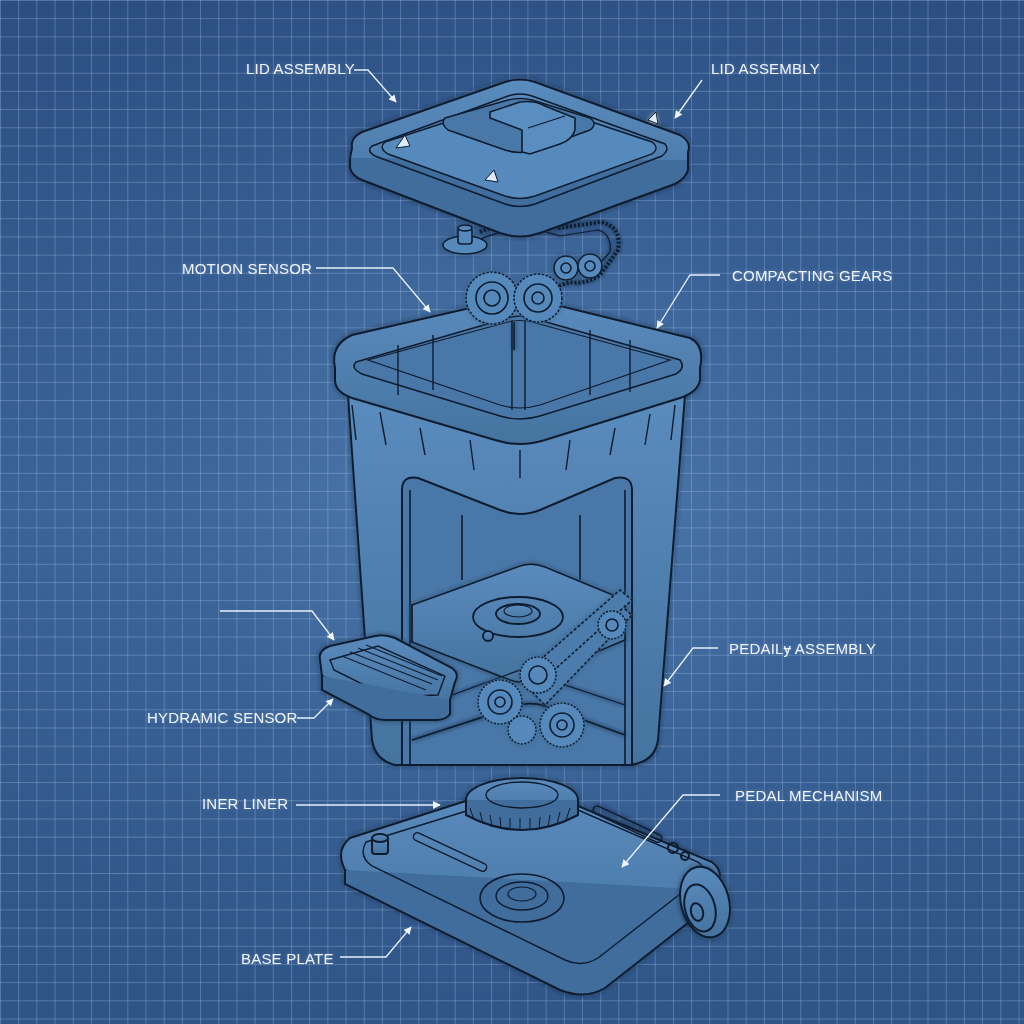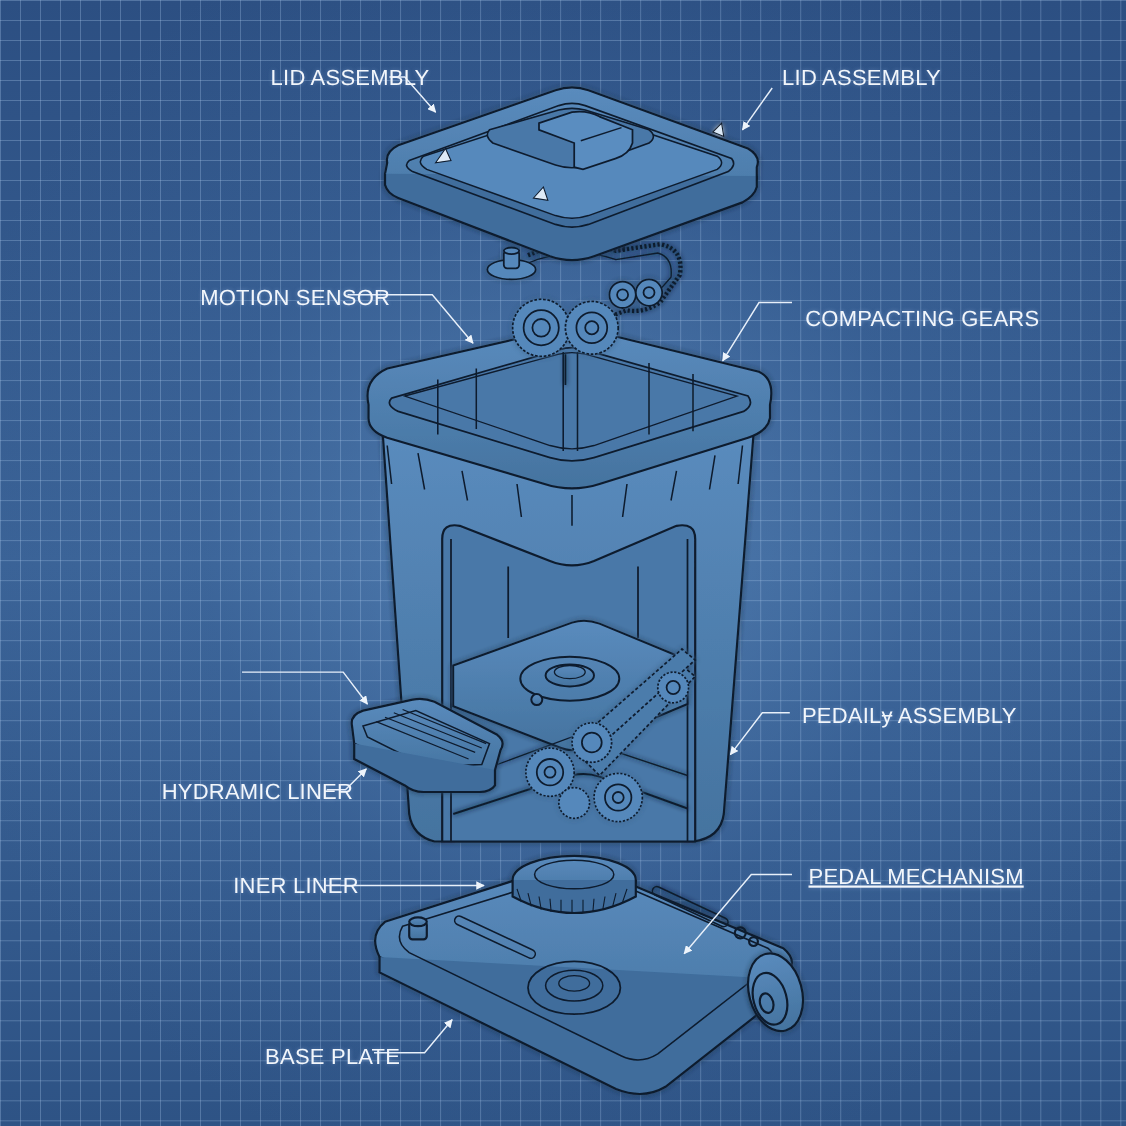--- a/index.html
+++ b/index.html
@@ -14,21 +14,21 @@
     position: absolute; inset: 0;
     background-image:
       linear-gradient(to right, rgba(170,200,235,0.32) 1px, transparent 1px),
       linear-gradient(to bottom, rgba(170,200,235,0.32) 1px, transparent 1px);
     background-size: 18.2px 18.2px;
     background-position: 0 0;
   }
   svg.art { position: absolute; left: 0; top: 0; }
   .label {
     position: absolute; color: #f2f6fb;
-    font-family: "Liberation Sans", sans-serif; font-size: 20px;
+    font-family: "Liberation Sans", sans-serif; font-size: 15px;
     letter-spacing: 0.2px; white-space: nowrap;
     text-shadow: 0 0 4px rgba(180,210,255,0.35);
   }
 </style>
 </head>
 <body>
 
 <div class="canvas">
   <div class="grid"></div>
 
@@ -182,20 +182,20 @@
       <path d="M297,718 L314,718 L333,699" marker-end="url(#arrow)"></path>
       <path d="M296,805 L440,805" marker-end="url(#arrow)"></path>
       <path d="M720,795 L683,795 L622,867" marker-end="url(#arrow)"></path>
       <path d="M340,957 L386,957 L411,927" marker-end="url(#arrow)"></path>
     </g>
   </svg>
 
   <div class="label" style="left:246px; top:60px;">LID ASSEMBLY</div>
   <div class="label" style="left:711px; top:60px;">LID ASSEMBLY</div>
   <div class="label" style="left:182px; top:260px;">MOTION SENSOR</div>
-  <div class="label" style="left:732px; top:267px;margin-top:12px;">COMPACTING GEARS</div>
+  <div class="label" style="left:732px; top:267px;">COMPACTING GEARS</div>
   <div class="label" style="left:729px; top:640px;">PEDAILɏ ASSEMBLY</div>
 
-  <div class="label" style="left:147px; top:709px;">HYDRAMIC LINER</div>
-  <div class="label" style="left:212px; top:795px;">INER LINER</div>
-  <div class="label" style="left:735px; top:787px;text-decoration:underline;">PEDAL MECHANISM</div>
+  <div class="label" style="left:147px; top:709px;">HYDRAMIC SENSOR</div>
+  <div class="label" style="left:202px; top:795px;">INER LINER</div>
+  <div class="label" style="left:735px; top:787px;">PEDAL MECHANISM</div>
   <div class="label" style="left:241px; top:950px;text-align:center;">BASE PLATE</div>
 </div>
 
 </body></html>

